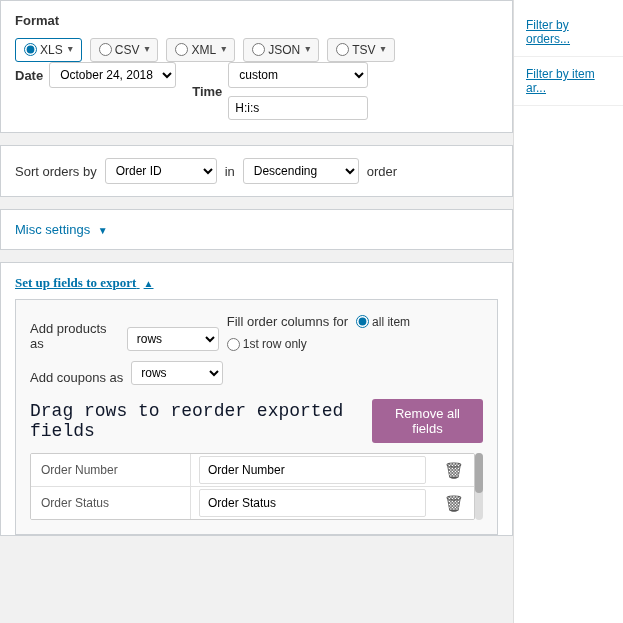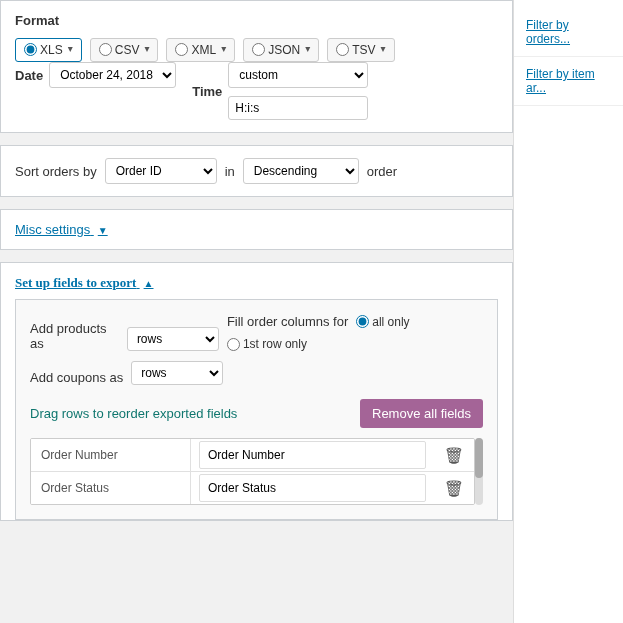--- a/index.html
+++ b/index.html
@@ -153,21 +153,20 @@
       border-radius: 3px;
       font-size: 12px;
       background: #fff;
       cursor: pointer;
       appearance: auto;
     }
 
     
     .misc-toggle {
       color: #0073aa;
-      text-decoration: underline;
       cursor: pointer;
       font-size: 13px;
       background: none;
       border: none;
       padding: 0;
     }
 
     .misc-toggle .arrow {
       font-size: 10px;
       margin-left: 4px;
@@ -237,22 +236,23 @@
     }
 
     .drag-header {
       display: flex;
       align-items: center;
       justify-content: space-between;
       margin: 14px 0 10px 0;
     }
 
     .drag-label {
-      font-size: 13px;
-      color: #0f766e;
+      font-size: 18px;
+      color: #0f172a;
+      font-family: Liberation Mono, monospace;
     }
 
     .remove-all-btn {
       background: #a46497;
       color: #ffffff;
       border: none;
       padding: 7px 12px;
       border-radius: 3px;
       font-size: 13px;
       cursor: pointer;
@@ -426,21 +426,21 @@
         <div class="products-row">
           <span>Add products as</span>
           <select class="small-select">
             <option>rows</option>
             <option>columns</option>
           </select>
           <div class="fill-order-row">
             <span>Fill order columns for</span>
             <label class="radio-inline">
               <input type="radio" name="fill" checked="" style="">
-              <span>all only</span>
+              <span>all item</span>
             </label>
             <label class="radio-inline">
               <input type="radio" name="fill" style="">
               <span>1st row only</span>
             </label>
           </div>
         </div>
 
         <div class="coupons-row">
           <span>Add coupons as</span>

